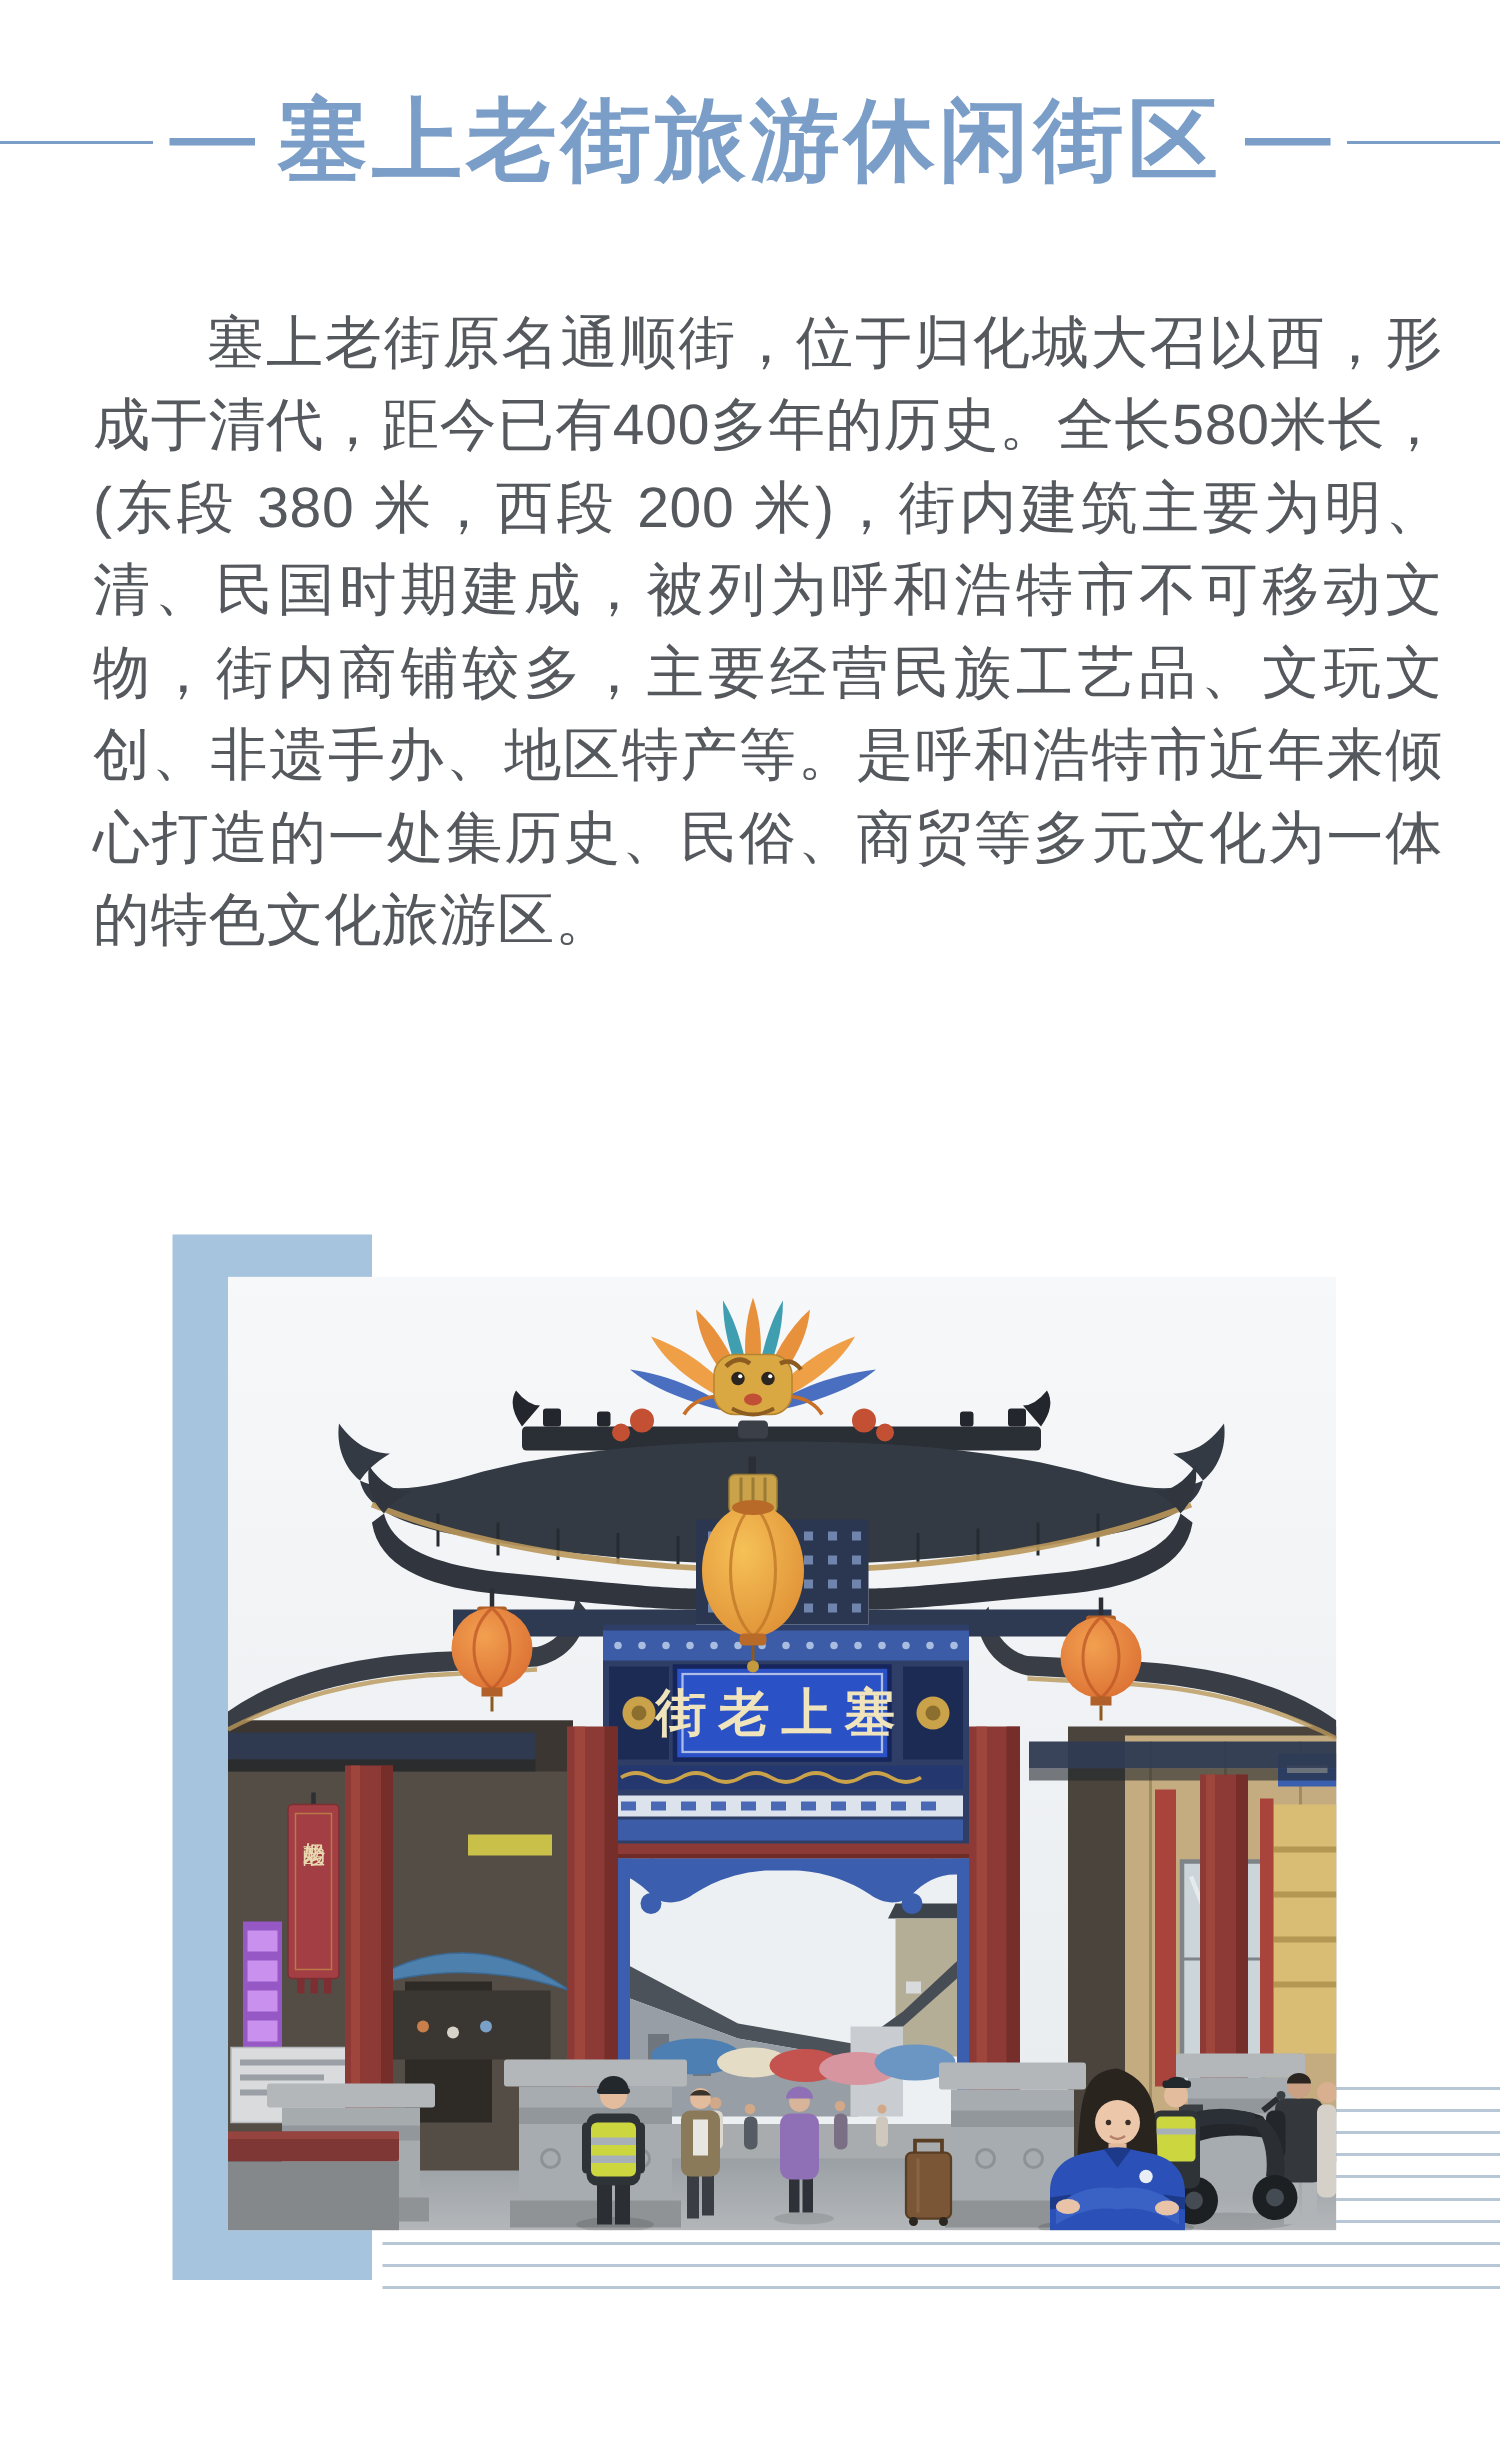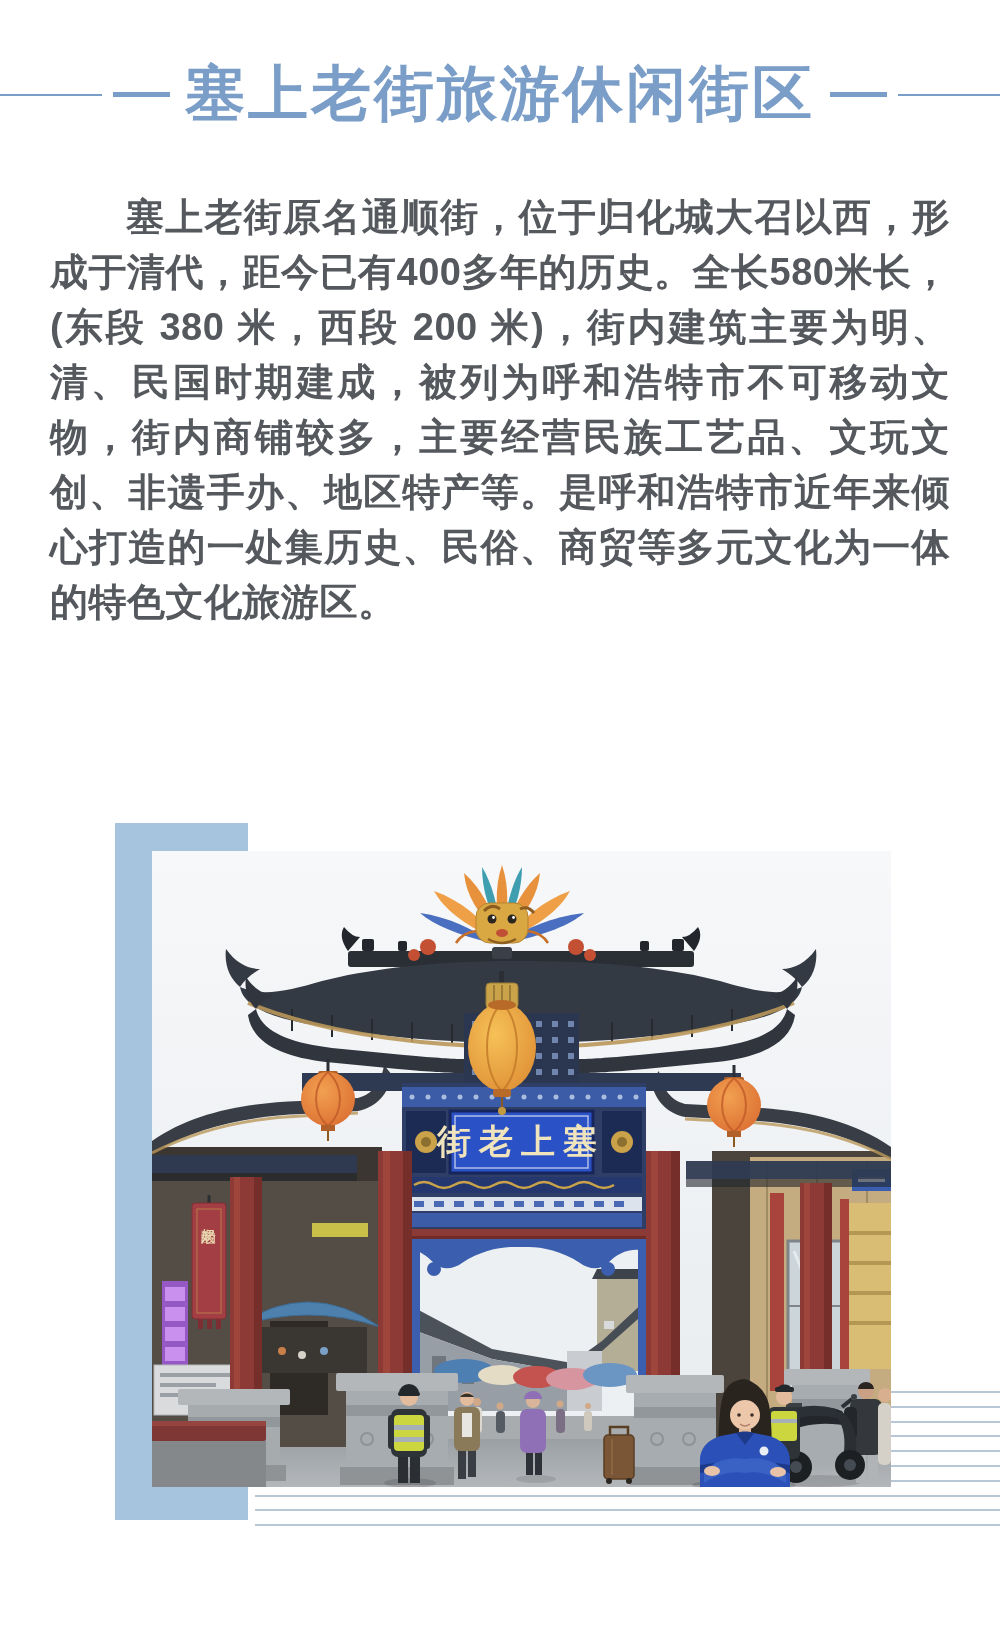--- a/index.html
+++ b/index.html
@@ -14,24 +14,24 @@
   .ln-l-thick{left:113px;top:92px;width:57px;height:5px;}
   .ln-r-thick{left:830px;top:92px;width:57px;height:5px;}
   .ln-r-thin{left:898px;top:94px;width:102px;height:2px;}
   .title{
     position:absolute;left:0;right:0;top:54px;margin:0;
     text-align:center;font-size:60px;font-weight:700;
     letter-spacing:3px;color:var(--title_color,#7a9ec8);
   }
   
   .para{
-    position:absolute;left:50px;top:190px;width:900px;margin:0;
+    position:absolute;left:50px;top:190px;width:900px;margin:12px;
     font-size:38px;line-height:55px;letter-spacing:.5px;
     color:var(--body_text_color,#55595e);
-    text-align:justify;text-indent:2em;font-weight:bold;
+    text-align:justify;text-indent:2em;
   }
   
   .accent-rect{
     position:absolute;left:115px;top:823px;width:133px;height:697px;
     background:var(--accent_rect_color,#a7c4df);z-index:1;
   }
   .deco-lines{
     position:absolute;left:255px;top:1391px;width:745px;height:135px;z-index:1;
     background-image:repeating-linear-gradient(to bottom,
       var(--deco_line_color,#b7c7d6) 0px,var(--deco_line_color,#b7c7d6) 2px,

